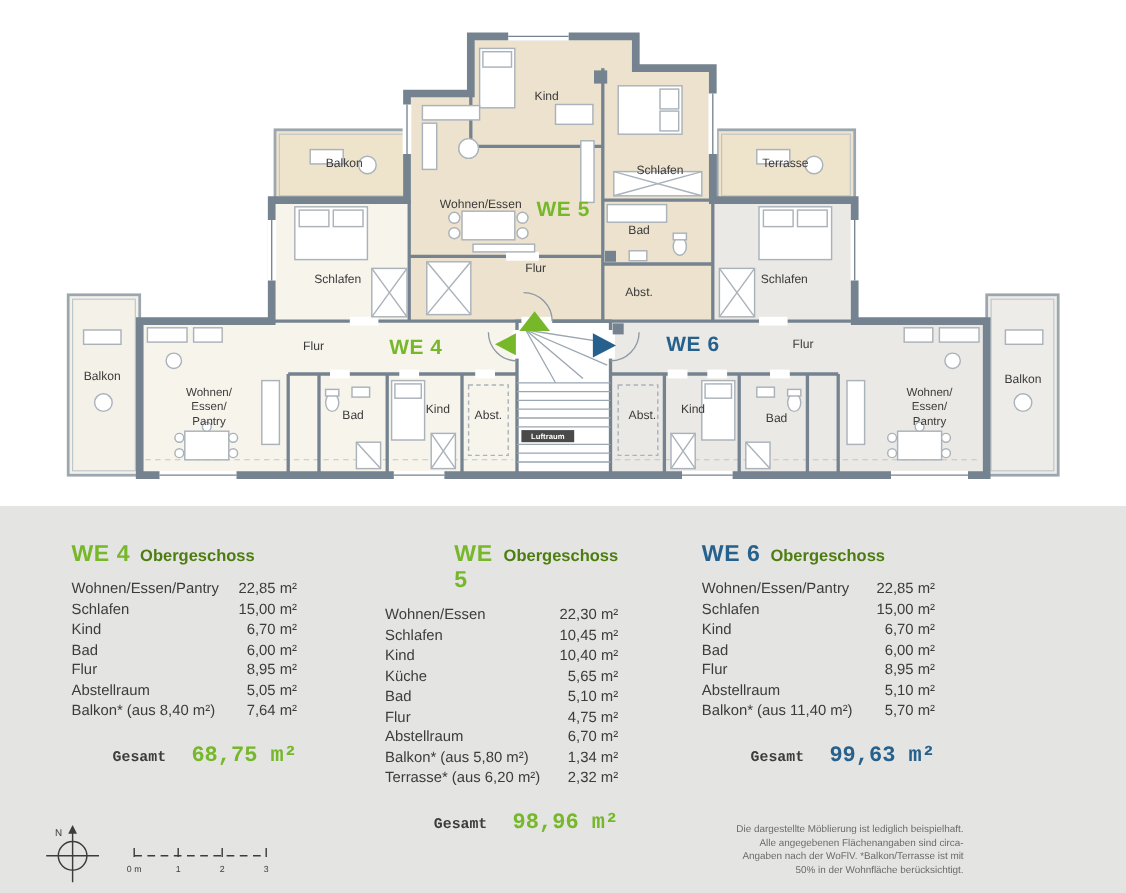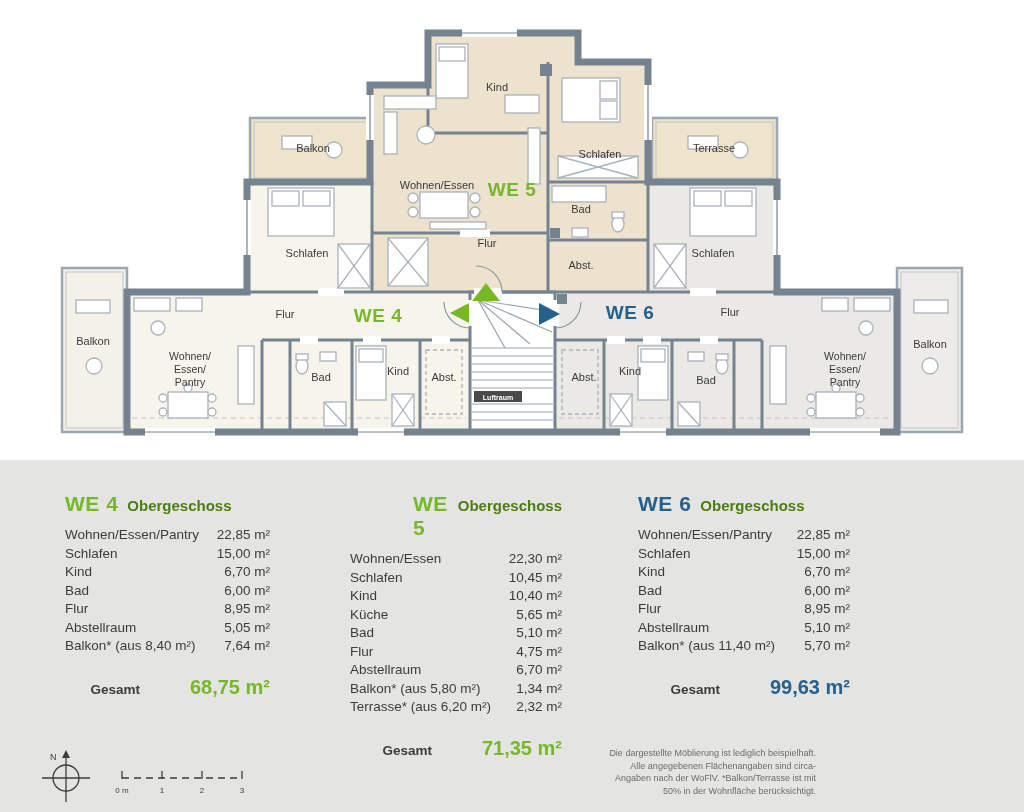--- a/index.html
+++ b/index.html
@@ -18,25 +18,25 @@
   #col-we4{left:65px;width:205px;}
   #col-we5{left:350px;width:212px;}
   #col-we6{left:638px;width:212px;}
   .apt header{display:flex;align-items:baseline;gap:9px;margin:0 0 10px 0;}
   #col-we5 header{margin-left:63px;}
   .apt-name{font-size:21px;font-weight:bold;letter-spacing:.5px;}
   .green{color:#76b82a;}
   .blue{color:#26618e;}
   .apt-floor{font-size:15px;font-weight:bold;color:#4d7c0f;}
   .row{display:flex;justify-content:space-between;font-size:13.5px;line-height:18.5px;}
-  .total{display:flex;justify-content:flex-end;align-items:baseline;gap:28px;margin-top:20px;}
+  .total{display:flex;justify-content:flex-end;align-items:baseline;gap:1px;margin-top:20px;font-family:Liberation Mono, monospace;}
   .t-label{font-size:13.5px;font-weight:bold;}
   .t-value{font-size:20px;font-weight:bold;margin-left:22px;}
   .compass-scale{position:absolute;left:38px;top:288px;}
-  .disclaimer{position:absolute;left:606px;top:287px;width:210px;font-size:9px;line-height:12.5px;text-align:right;color:#6b6b6b;}
+  .disclaimer{position:absolute;left:666px;top:287px;width:210px;font-size:9px;line-height:12.5px;text-align:right;color:#6b6b6b;}
   .cs-text{font-size:9px;fill:#3c3c3b;}
   .cs-num{font-size:8px;fill:#3c3c3b;text-anchor:middle;}
 </style>
 </head>
 <body>
 
 <div class="page">
 
   <div class="plan-wrap">
     <svg viewBox="0 0 1024 460" width="1024" height="460">
@@ -373,21 +373,21 @@
             <span>Balkon* (aus 5,80 m²)</span>
             <span>1,34 m²</span>
           </div>
         <div class="row">
             <span>Terrasse* (aus 6,20 m²)</span>
             <span>2,32 m²</span>
           </div>
       </div>
       <div class="total">
         <span class="t-label">Gesamt</span>
-        <span class="t-value green">71,35 m²</span>
+        <span class="t-value green">98,96 m²</span>
       </div>
     </section>
 
     <section class="apt" id="col-we6">
       <header>
         <span class="apt-name blue">WE 6</span>
         <span class="apt-floor">Obergeschoss</span>
       </header>
       <div class="rows">
         <div class="row">

